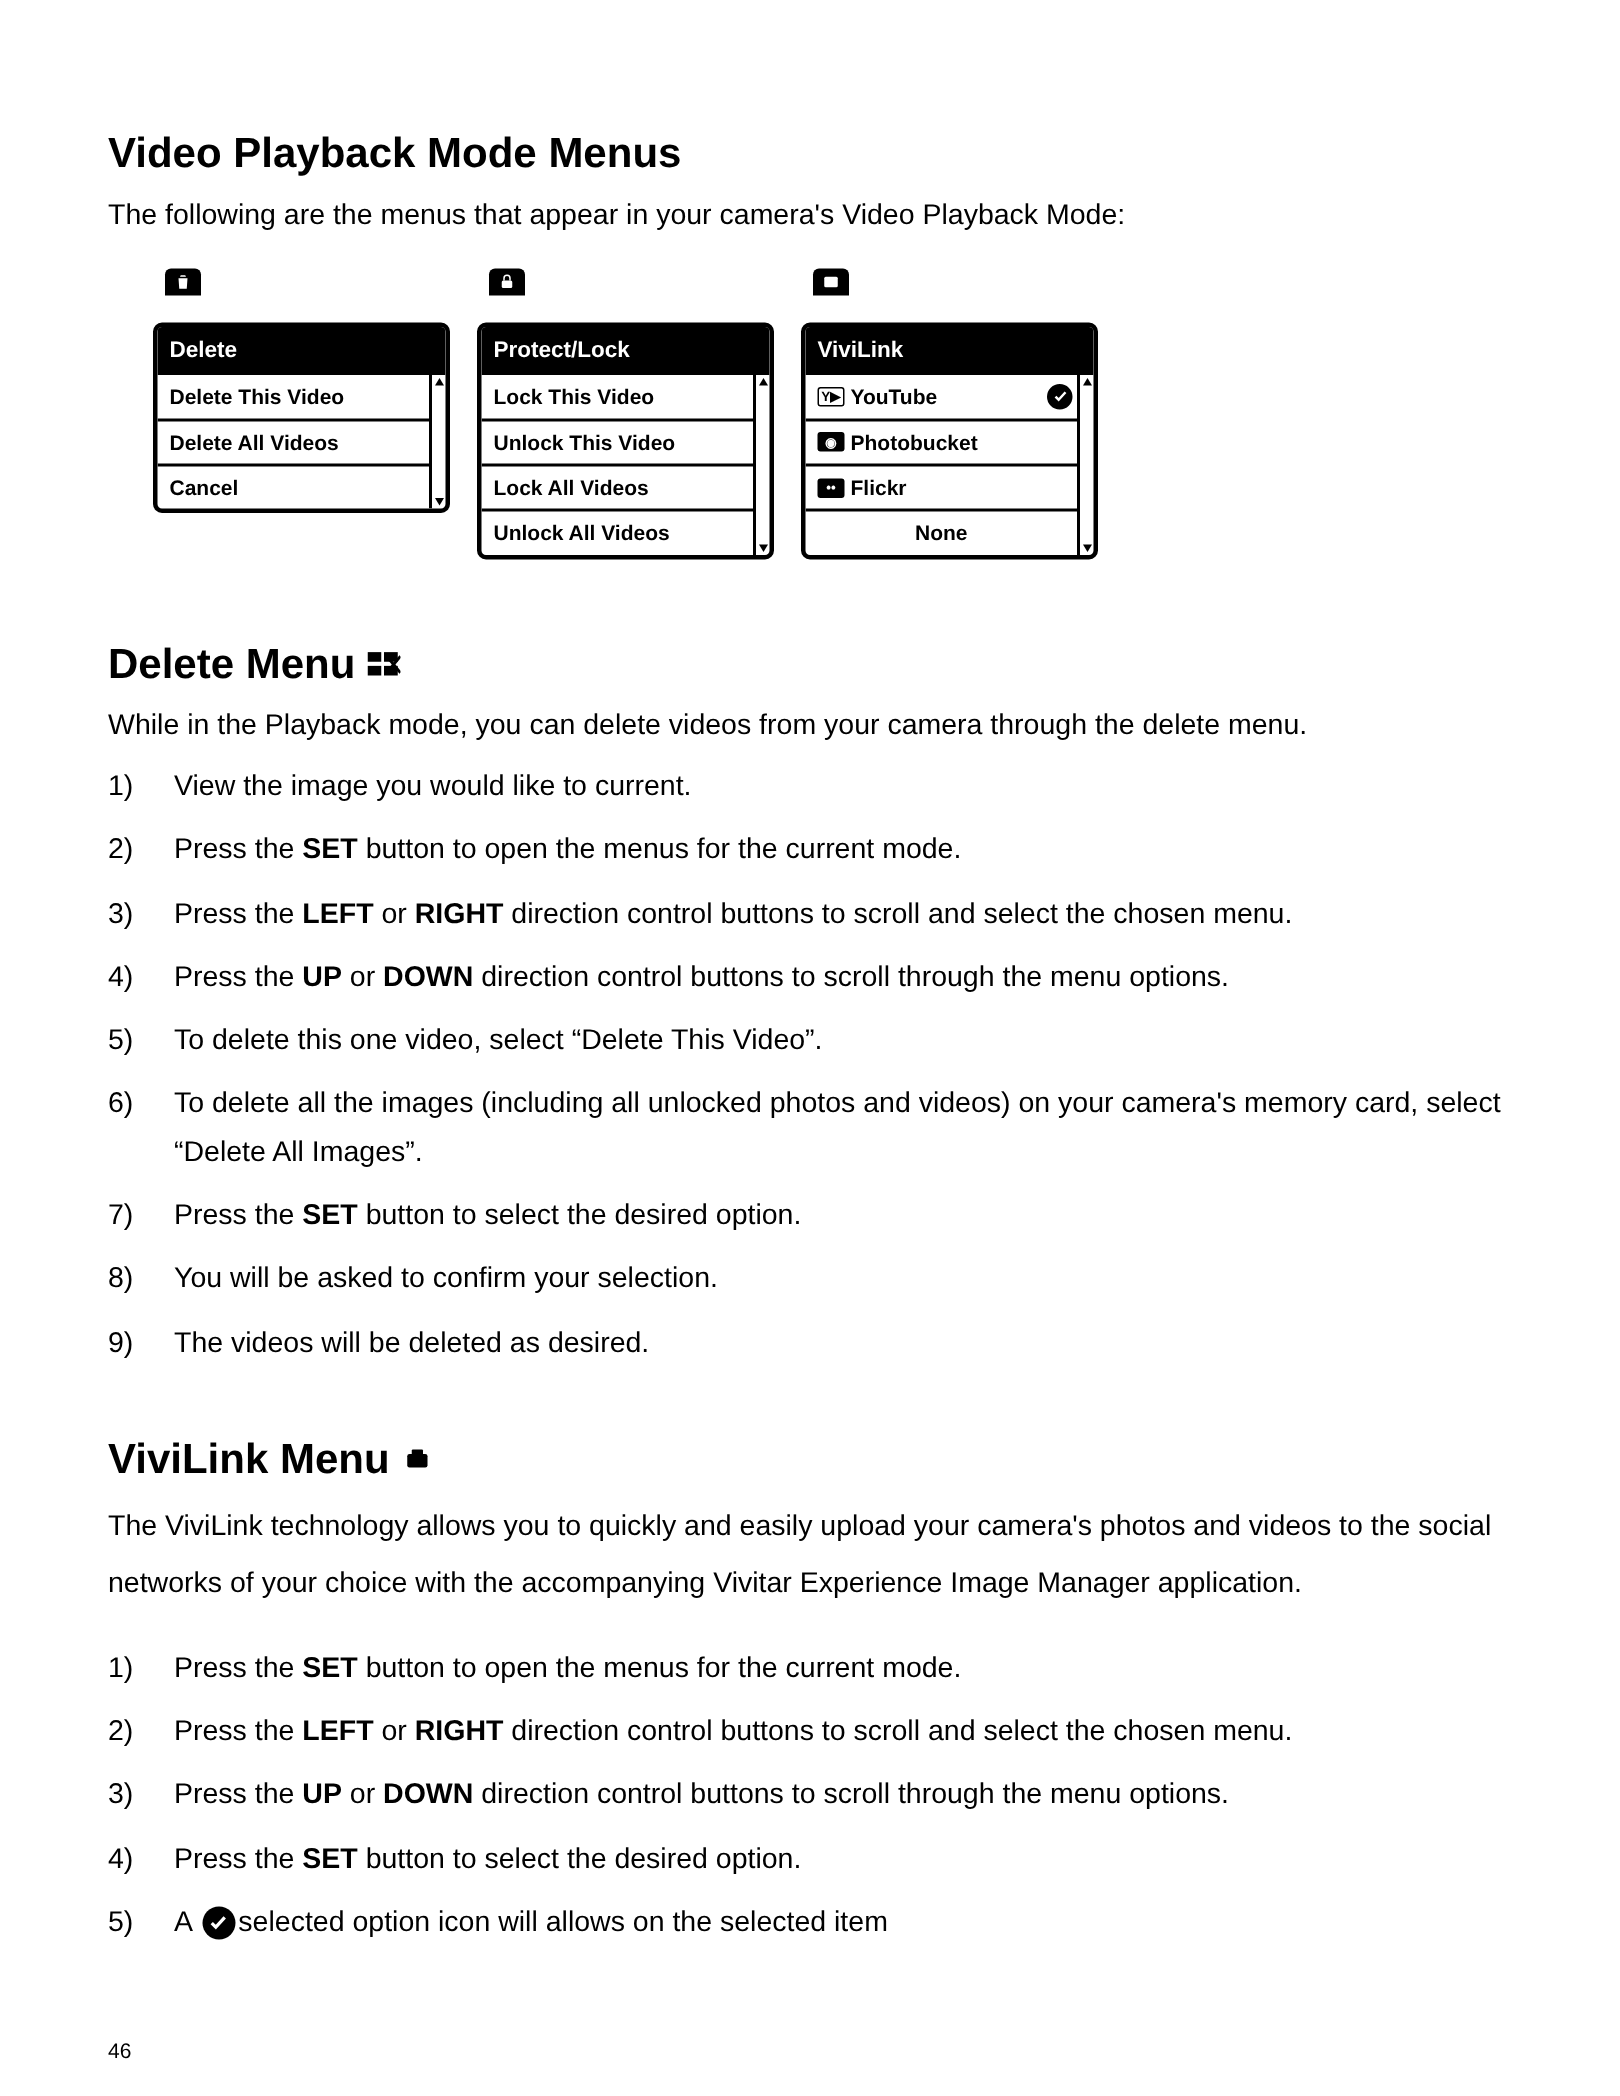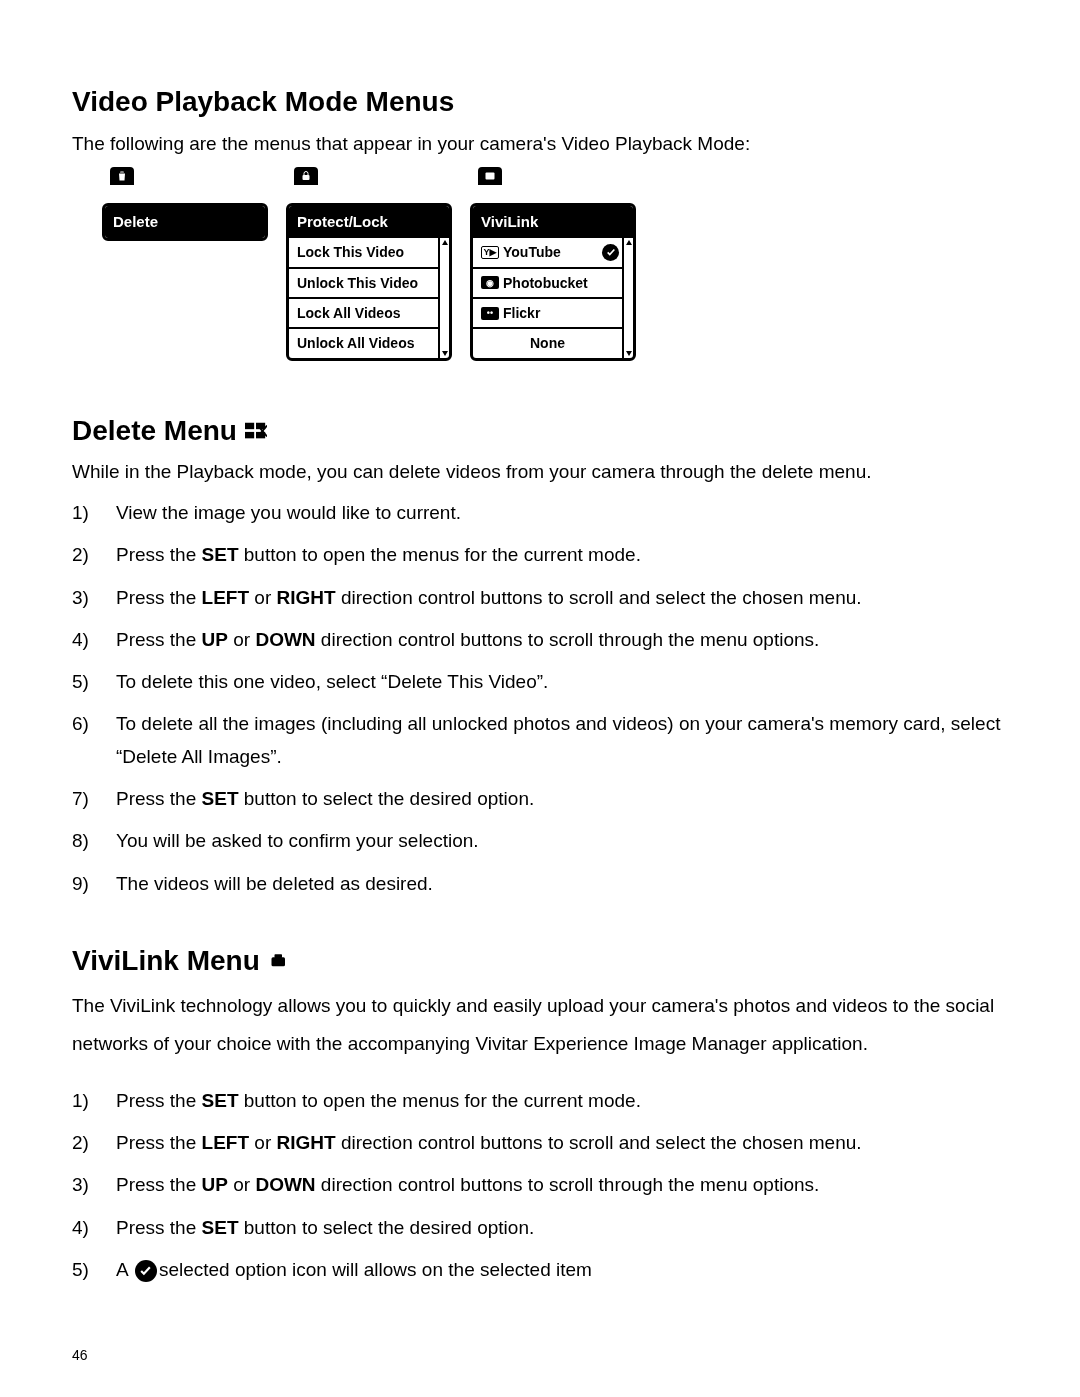--- a/index.html
+++ b/index.html
@@ -11,30 +11,30 @@
     min-height: 1397px;
     padding: 80px 72px 40px 72px;
     font-size: 19px;
     line-height: 1.6;
   }
   .section-heading {
     font-weight: bold;
     font-size: 28px;
     margin-bottom: 4px;
   }
-  .intro { margin-bottom: 26px; }
+  .intro { margin-bottom: 38px; }
 
   
   .menus-row {
     display: flex;
     gap: 18px;
     margin: 0 0 48px 30px;
   }
   .menu-box {
-    width: 166px;
+    width: 198px;
     border: 3px solid #000;
     border-radius: 6px;
     background: #fff;
     position: relative;
     font-size: 14px;
     font-weight: bold;
     overflow: hidden;
   }
   .menu-tab {
     position: absolute;
@@ -171,20 +171,37 @@
 <div class="menus-row">
 
   <div class="menu-wrapper">
     <div class="menu-tab">
       <svg viewBox="0 0 24 24" fill="#fff">
           <path d="M6 7h12l-1 14H7L6 7zm3-4h6l1 2H8l1-2z"></path>
         </svg>
     </div>
     <div class="menu-box">
       <div class="menu-header">Delete</div>
+      <div class="menu-body">
+        <div class="menu-items">
+          <div class="menu-item">
+              <span>Delete This Video</span>
+            </div>
+          <div class="menu-item">
+              <span>Delete All Videos</span>
+            </div>
+          <div class="menu-item">
+              <span>Cancel</span>
+            </div>
+        </div>
+        <div class="menu-scroll">
+          <div class="arrow up"></div>
+          <div class="arrow down"></div>
+        </div>
+      </div>
     </div>
   </div>
 
   <div class="menu-wrapper">
     <div class="menu-tab">
       <svg viewBox="0 0 24 24" fill="#fff">
           <rect x="5" y="10" width="14" height="10" rx="2"></rect>
           <path d="M8 10V7a4 4 0 118 0v3" fill="none" stroke="#fff" stroke-width="2"></path>
         </svg>
     </div>

